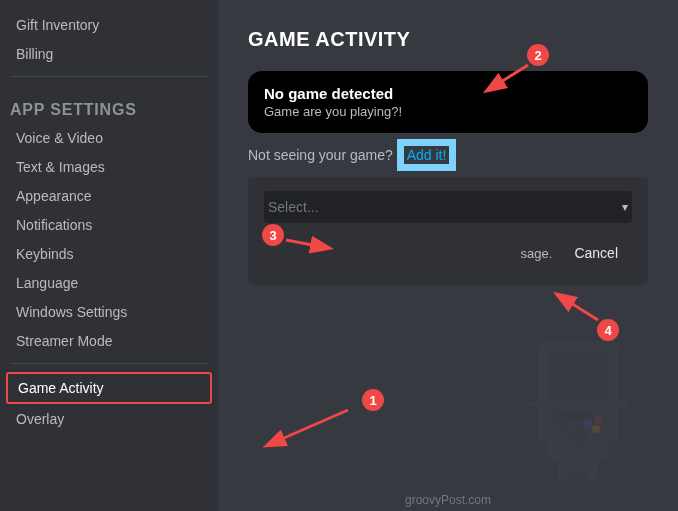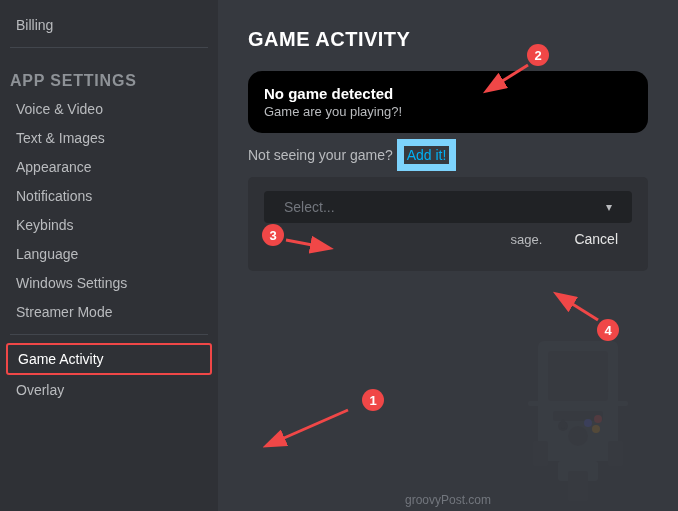--- a/index.html
+++ b/index.html
@@ -108,38 +108,38 @@
       border-radius: 5px;
       padding: 14px 16px 16px 16px;
       margin-bottom: 10px;
     }
 
     .select-input-row {
       display: flex;
       align-items: center;
       background: #202225;
       border-radius: 4px;
-      padding: 8px 20px;
+      padding: 8px 4px;
+      margin-bottom: 14px;
     }
 
     .select-placeholder {
       flex: 1;
       color: #72767d;
       font-size: 14px;
     }
 
     .select-chevron {
       color: #b9bbbe;
       font-size: 12px;
     }
 
     .action-row {
       display: flex;
       justify-content: flex-end;
-      gap: 10px;
       align-items: center;
     }
 
     .btn-cancel {
       background: transparent;
       border: none;
       color: #e5e5e5;
       font-size: 14px;
       cursor: pointer;
       padding: 8px 14px;
@@ -186,20 +186,23 @@
       height: 1px;
       background: #42464d;
       margin: 8px 10px;
     }
   </style>
 </head>
 <body>
 
 <nav class="sidebar">
 
+  <div class="sidebar-item">
+    <span>Gift Inventory</span>
+  </div>
   <div class="sidebar-item">
     <span>Billing</span>
   </div>
 
   <div class="sidebar-divider"></div>
 
   <div class="sidebar-section-label">APP SETTINGS</div>
   <div class="sidebar-item">
     <span>Voice &amp; Video</span>
   </div>

